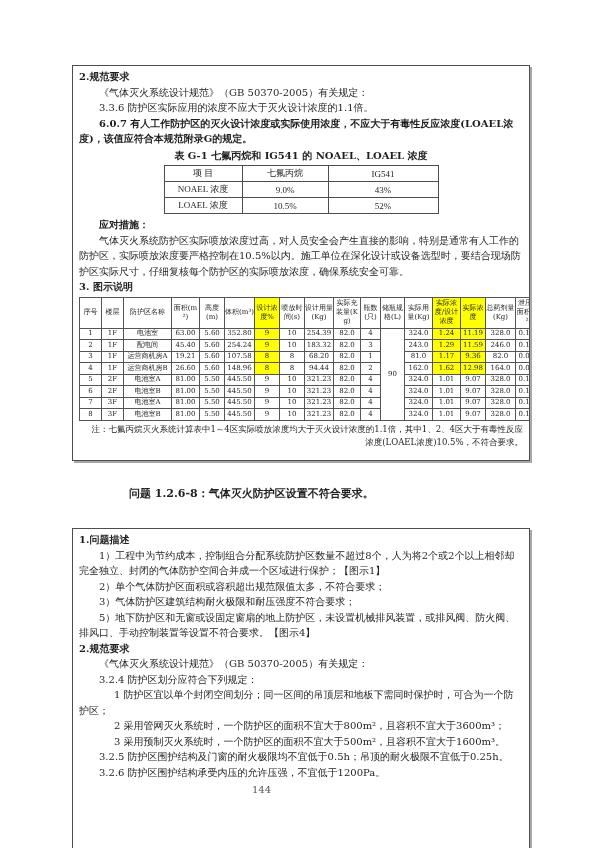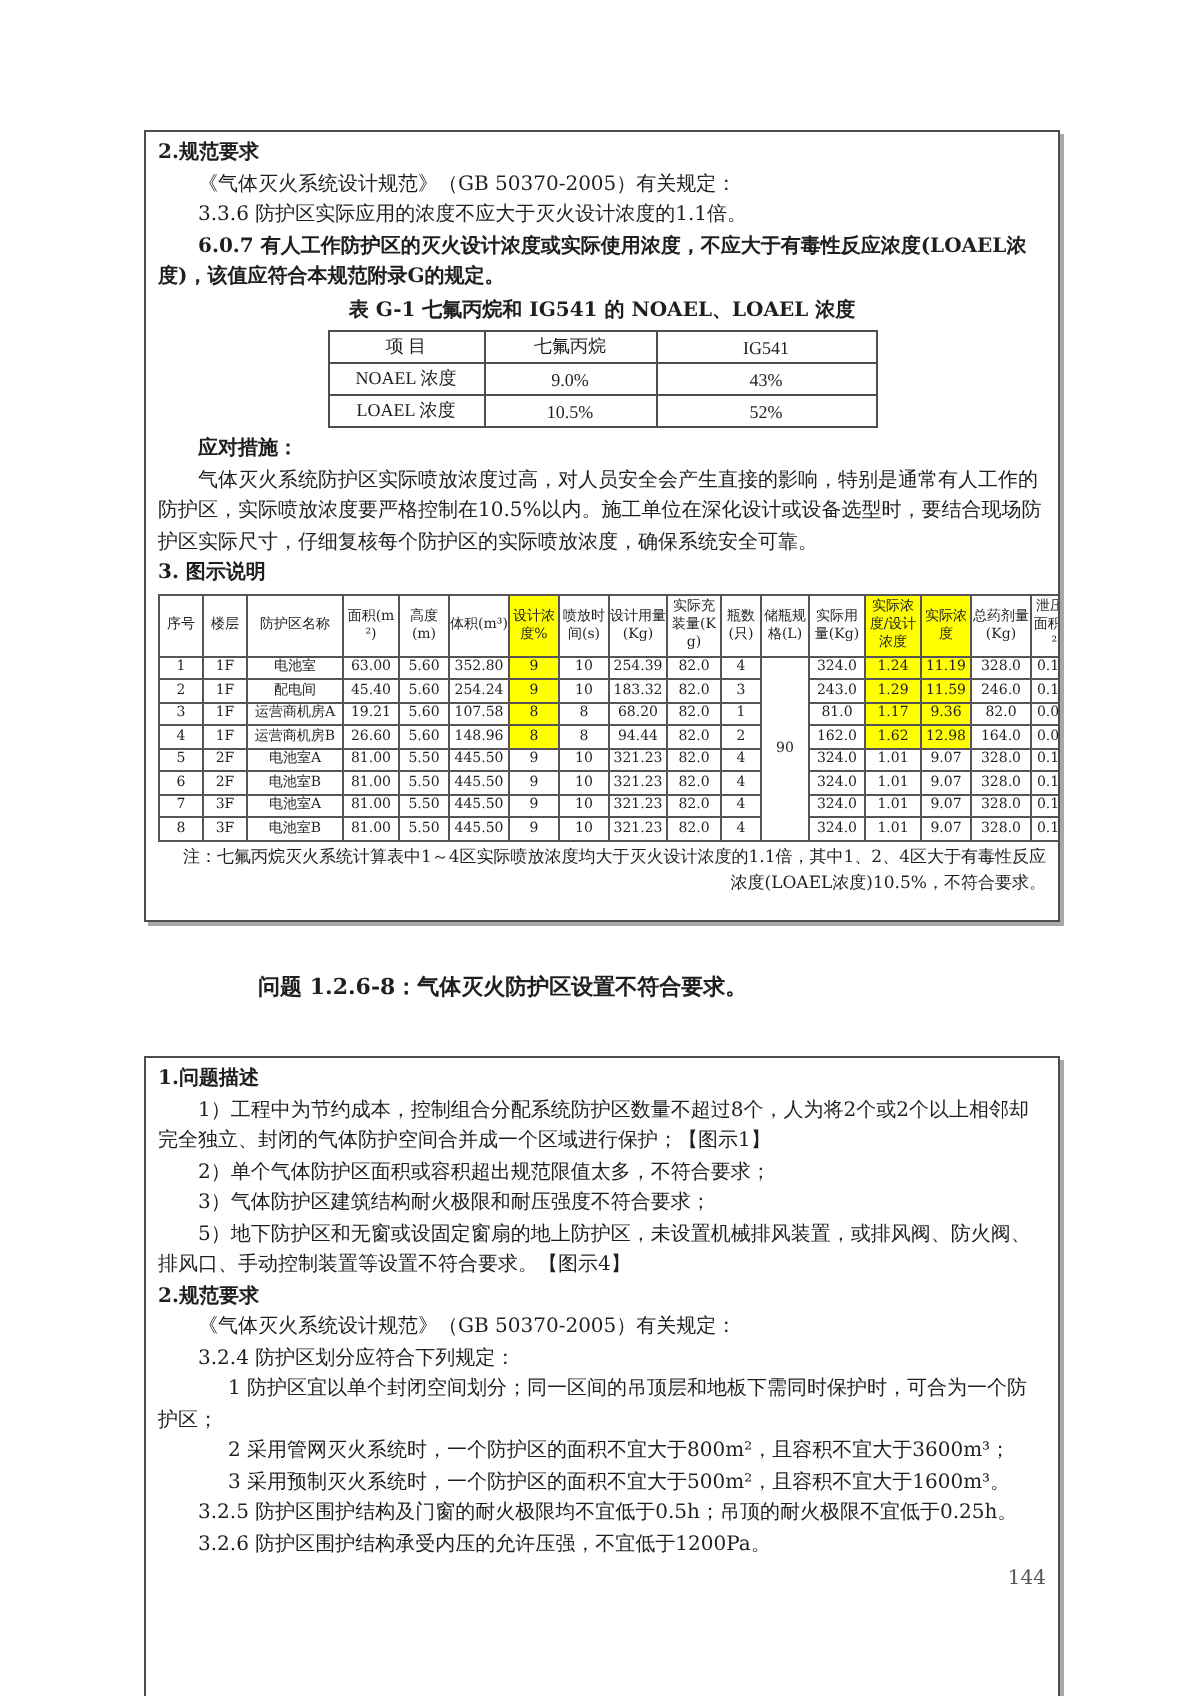--- a/index.html
+++ b/index.html
@@ -37,21 +37,21 @@
     overflow:hidden;word-break:break-all;
   }
   .calc th{height:30px;}
   .calc td{height:10.5px;}
   .hl{background:#ffff00;}
   .note{font-size:8.5px;line-height:13px;margin-top:2px;}
   .problem-heading{
     position:absolute;left:100px;top:486px;font-size:11px;font-weight:bold;margin-left:29px;
   }
   .footer{
-    position:absolute;top:784px;left:0;width:523px;text-align:right;
+    position:absolute;top:784px;left:0;width:523px;text-align:center;
     font-size:10px;color:#555;
   }
   .c1{width:22px}.c2{width:22px}.c3{width:48px}.c4{width:28px}.c5{width:25px}
   .c6{width:30px}.c7{width:25px}.c8{width:25px}.c9{width:29px}.c10{width:27px}
   .c11{width:20px}.c12{width:24px}.c13{width:28px}.c14{width:28px}.c15{width:25px}
   .c16{width:30px}.c17{width:26px}
   .g1c1{width:78px}.g1c2{width:86px}.g1c3{width:110px}
 </style>
 </head>
 <body>

